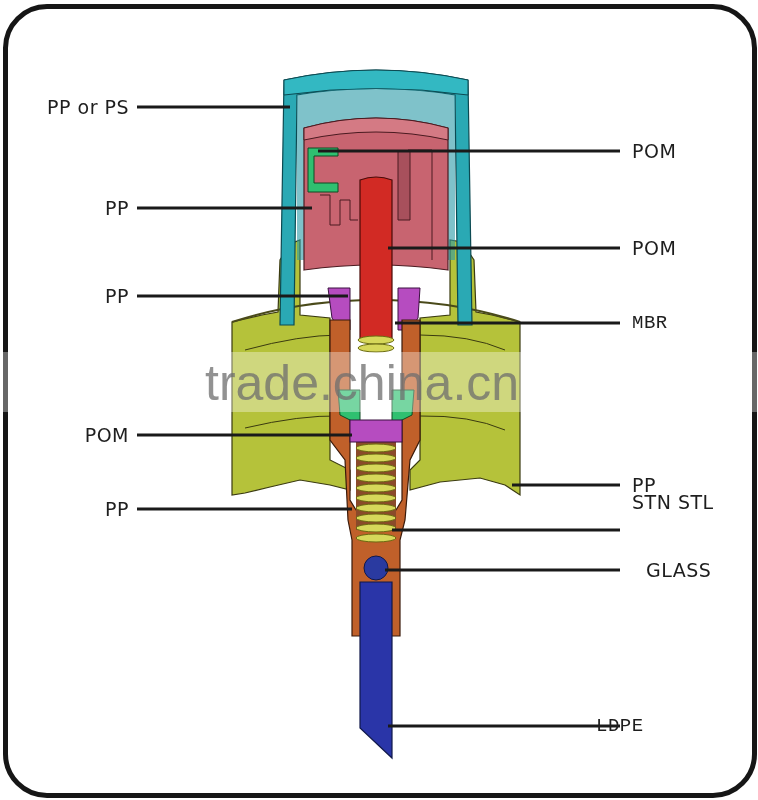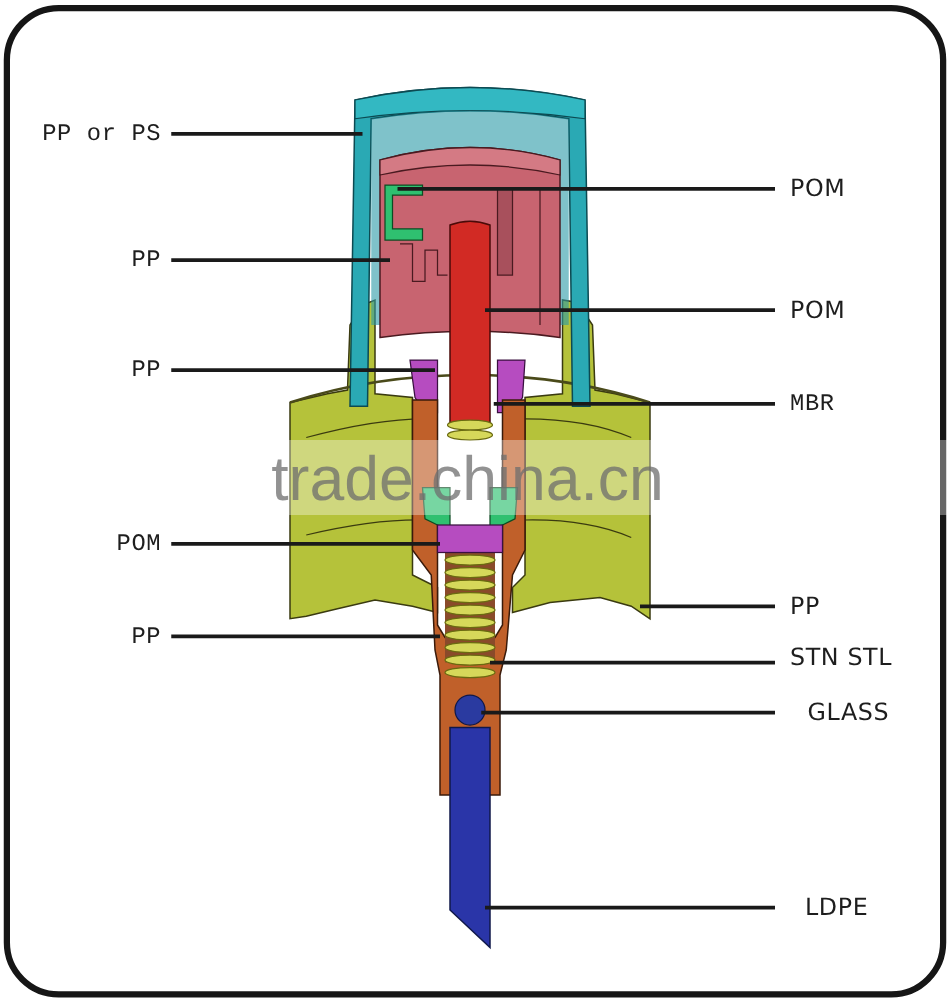--- a/index.html
+++ b/index.html
@@ -1,21 +1,21 @@
 <!DOCTYPE html>
 <html><head>
 <meta charset="utf-8">
 <style>
   html, body { margin: 0; padding: 0; background: #ffffff; }
   body { width: 758px; height: 800px; position: relative; overflow: hidden; font-family: "DejaVu Sans", sans-serif; }
   .frame { position: absolute; left: 3px; top: 4px; width: 744px; height: 784px; border: 5px solid #161616; border-radius: 44px; background: #fff; }
   svg.diagram { position: absolute; left: 0; top: 0; }
   .label { position: absolute; font-size: 19px; color: #1e1e1e; letter-spacing: 0.5px; white-space: nowrap; line-height: 22px; }
-  .label.left { text-align: right; font-family: Liberation Mono, monospace; }
-  .watermark { position: absolute; left: 0; top: 352px; width: 670px; height: 60px; margin-left: 12px; }
+  .label.left { text-align: right; }
+  .watermark { position: absolute; left: 0; top: 352px; width: 670px; height: 60px; }
   .watermark .band { position: absolute; left: 0; top: 0; width: 758px; height: 60px; background: rgba(255,255,255,0.35); }
   .watermark .text { position: absolute; left: 205px; top: 2px; font-family: "Liberation Sans", sans-serif; font-size: 50px; color: rgba(110,110,110,0.75); letter-spacing: 0px; }
 </style>
 </head>
 <body>
 
 <div class="frame"></div>
 
 <svg class="diagram" width="758" height="800" viewBox="0 0 758 800">
 
@@ -96,20 +96,20 @@
 <div class="label left" style="right:629px; top:96px;">PP or PS</div>
 <div class="label left" style="right:629px; top:197px;">PP</div>
 <div class="label left" style="right:629px; top:285px;">PP</div>
 <div class="label left" style="right:629px; top:424px;">POM</div>
 <div class="label left" style="right:629px; top:498px;">PP</div>
 
 <div class="label" style="left:632px; top:140px;">POM</div>
 <div class="label" style="left:632px; top:237px;">POM</div>
 <div class="label" style="left:632px; top:312px;font-family:Liberation Mono, monospace;">MBR</div>
 <div class="label" style="left:632px; top:474px;">PP</div>
-<div class="label" style="left:632px; top:515px;">STN STL</div>
+<div class="label" style="left:632px; top:491px;">STN STL</div>
 <div class="label" style="left:646px; top:559px;">GLASS</div>
-<div class="label" style="left:644px; top:715px;">LDPE</div>
+<div class="label" style="left:596px; top:715px;font-family:Liberation Mono, monospace;">LDPE</div>
 
 <div class="watermark">
   <div class="band"></div>
   <div class="text">trade.china.cn</div>
 </div>
 
 </body></html>

